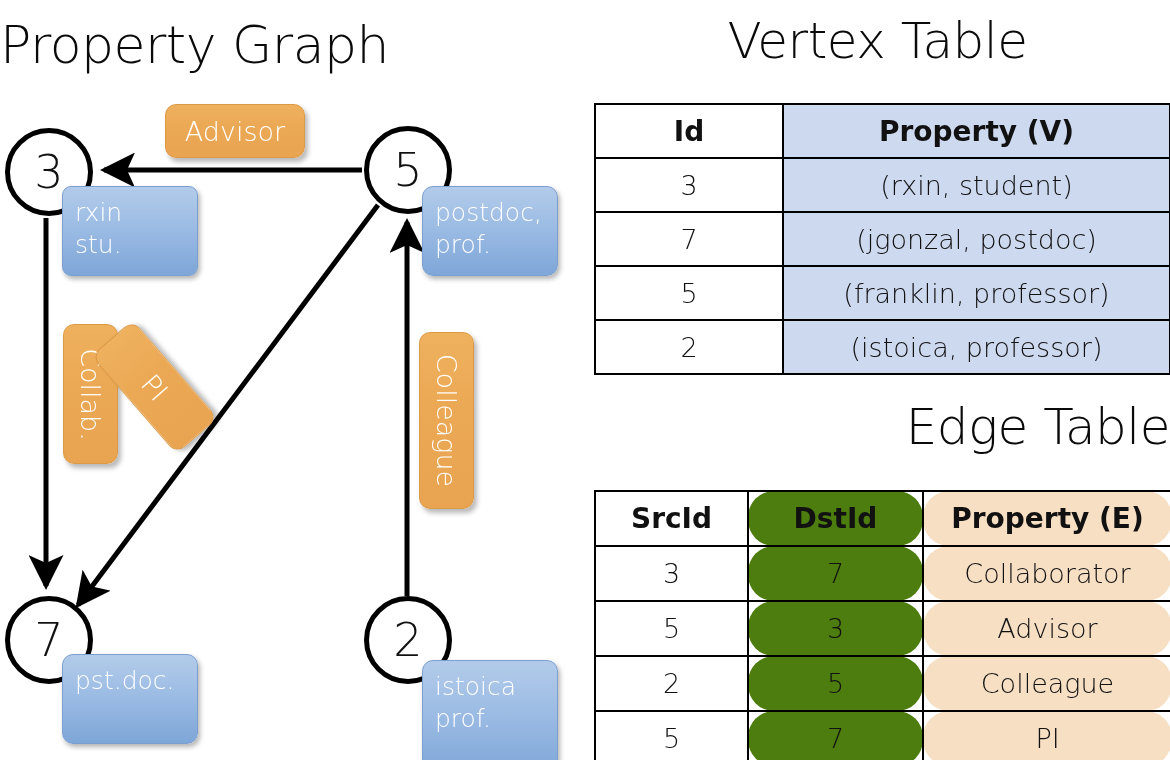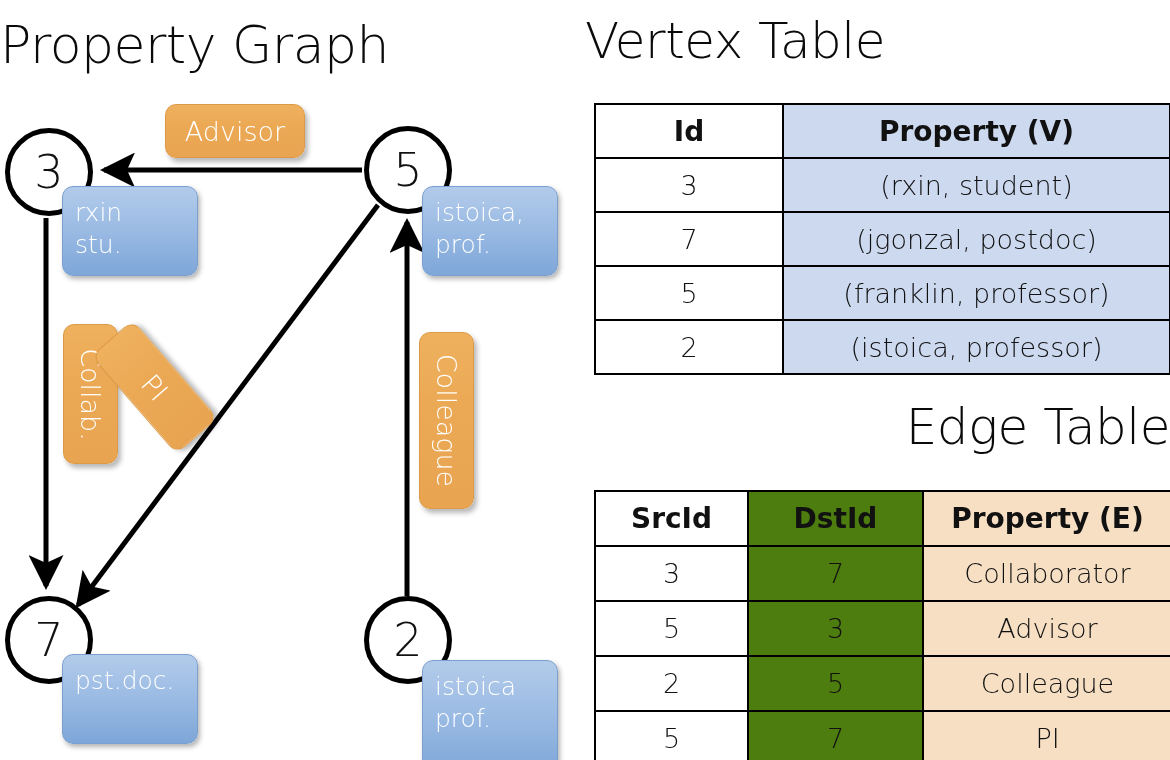--- a/index.html
+++ b/index.html
@@ -26,21 +26,21 @@
     letter-spacing: -0.5px;
   }
   #title-property-graph {
     left: 0; top: 14px; width: 585px;
     text-align: left;
     font-size: 52px;
     line-height: 62px;
   }
   #title-vertex-table {
     left: 585px; top: 10px; width: 585px;
-    text-align: left;
+    text-align: center;
     font-size: 50px;
     line-height: 62px;
   }
   #title-edge-table {
     left: 585px; top: 396px; width: 585px;
     text-align: right;
     font-size: 50px;
     line-height: 62px;
   }
 
@@ -86,21 +86,21 @@
     background: linear-gradient(to bottom, #b3cbea 0%, #9cbce4 45%, #7ea6d8 100%);
     border: 1px solid #7ba0cf;
     box-shadow: 2px 3px 5px rgba(0,0,0,0.30);
     color: #ffffff;
     font-family: "DejaVu Sans", sans-serif;
     font-weight: 300;
     font-size: 25px;
     line-height: 32px;
     padding: 10px 0 0 12px;
   }
-  #prop-rxin     { left: 62px;  top: 186px; width: 136px; height: 90px; }
+  #prop-rxin     { left: 62px;  top: 186px; width: 136px; height: 90px; border-radius: 9px; }
   #prop-franklin { left: 422px; top: 186px; width: 136px; height: 90px; }
   #prop-jgonzal  { left: 62px;  top: 654px; width: 136px; height: 90px; }
   #prop-istoica  { left: 422px; top: 654px; width: 136px; height: 116px; margin-top: 6px; }
   .prop-line { display: block; }
 
   
   .edge-label {
     position: absolute;
     box-sizing: border-box;
     border-radius: 11px;
@@ -170,20 +170,21 @@
   #vertex-table .col-id   { width: 186px; background: #ffffff; }
   #vertex-table .col-prop { width: 385px; background: #ccd9ef; }
 
   #edge-table {
     left: 594px; top: 490px;
     width: 571px;
   }
   #edge-table th, #edge-table td {
     height: 53px;
     font-size: 27px;
+    border-radius: 26px;
   }
   #edge-table th { font-size: 28px; }
   #edge-table .col-src { width: 151px; background: #ffffff; }
   #edge-table .col-dst { width: 173px; background: #4d7c0f; }
   #edge-table .col-eprop { width: 247px; background: #f7dfc4; }
   #edge-table .col-eprop-head { width: 247px; background: #f7dfc4; }
 </style>
 </head>
 <body>
 
@@ -239,21 +240,21 @@
   <div class="vertex-node" id="node-2">
     <span>2</span>
   </div>
 
   <div class="prop-box" id="prop-rxin">
     <span class="prop-line">rxin</span>
     <span class="prop-line">stu.</span>
   </div>
 
   <div class="prop-box" id="prop-franklin">
-    <span class="prop-line">istoica,</span>
+    <span class="prop-line">postdoc,</span>
     <span class="prop-line">prof.</span>
   </div>
 
   <div class="prop-box" id="prop-jgonzal">
     <span class="prop-line">pst.doc.</span>
   </div>
 
   <div class="prop-box" id="prop-istoica">
     <span class="prop-line">istoica</span>
     <span class="prop-line">prof.</span>

